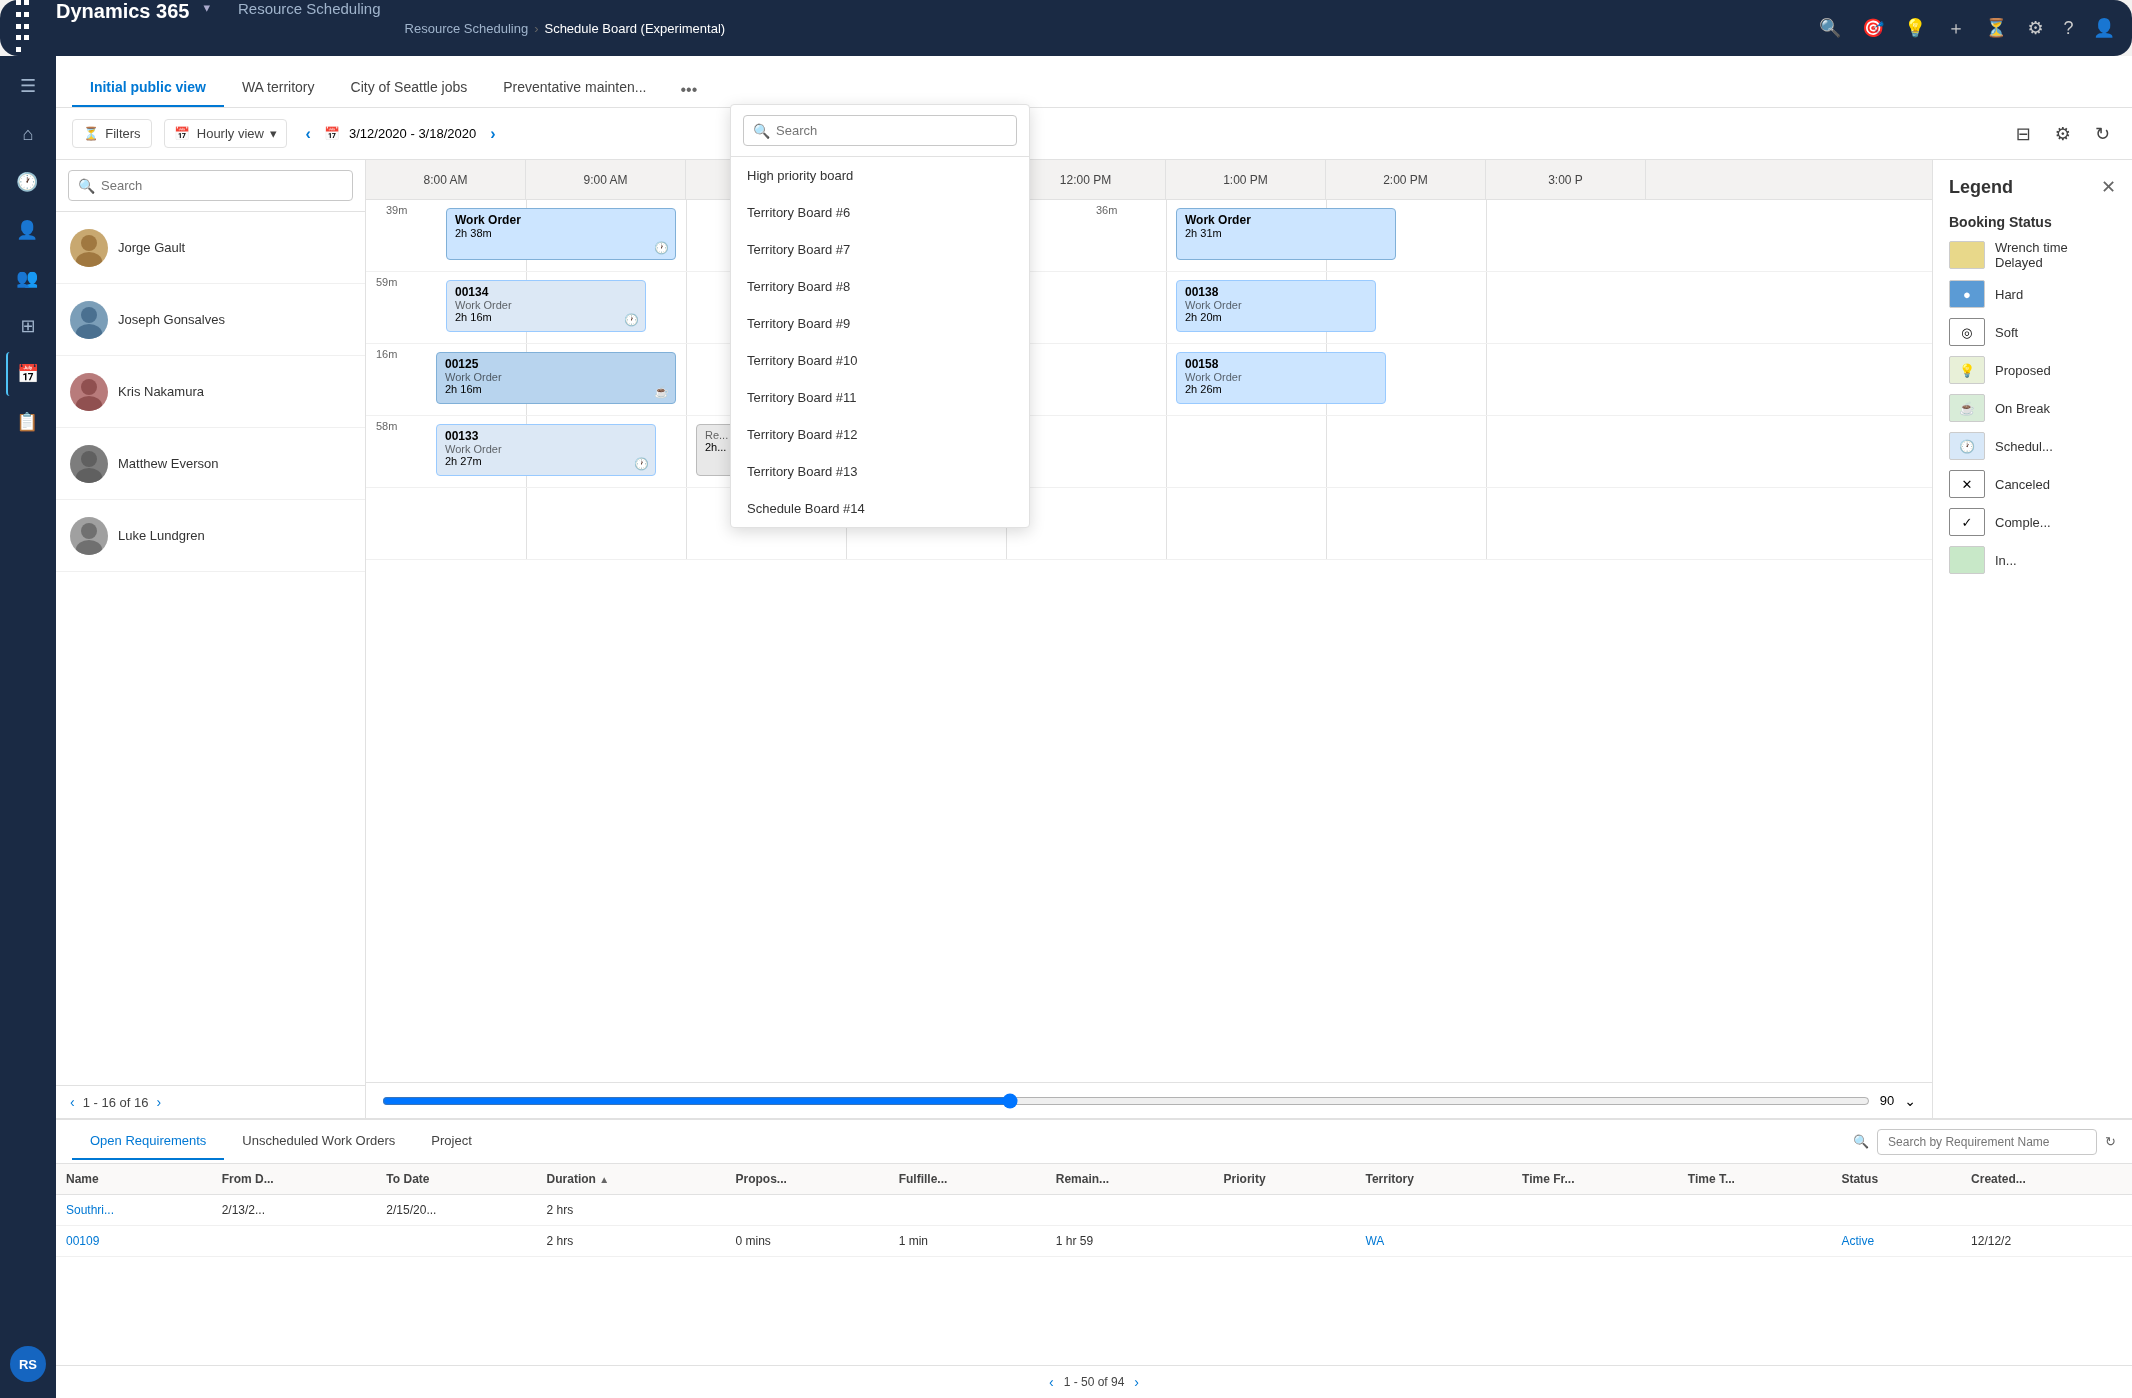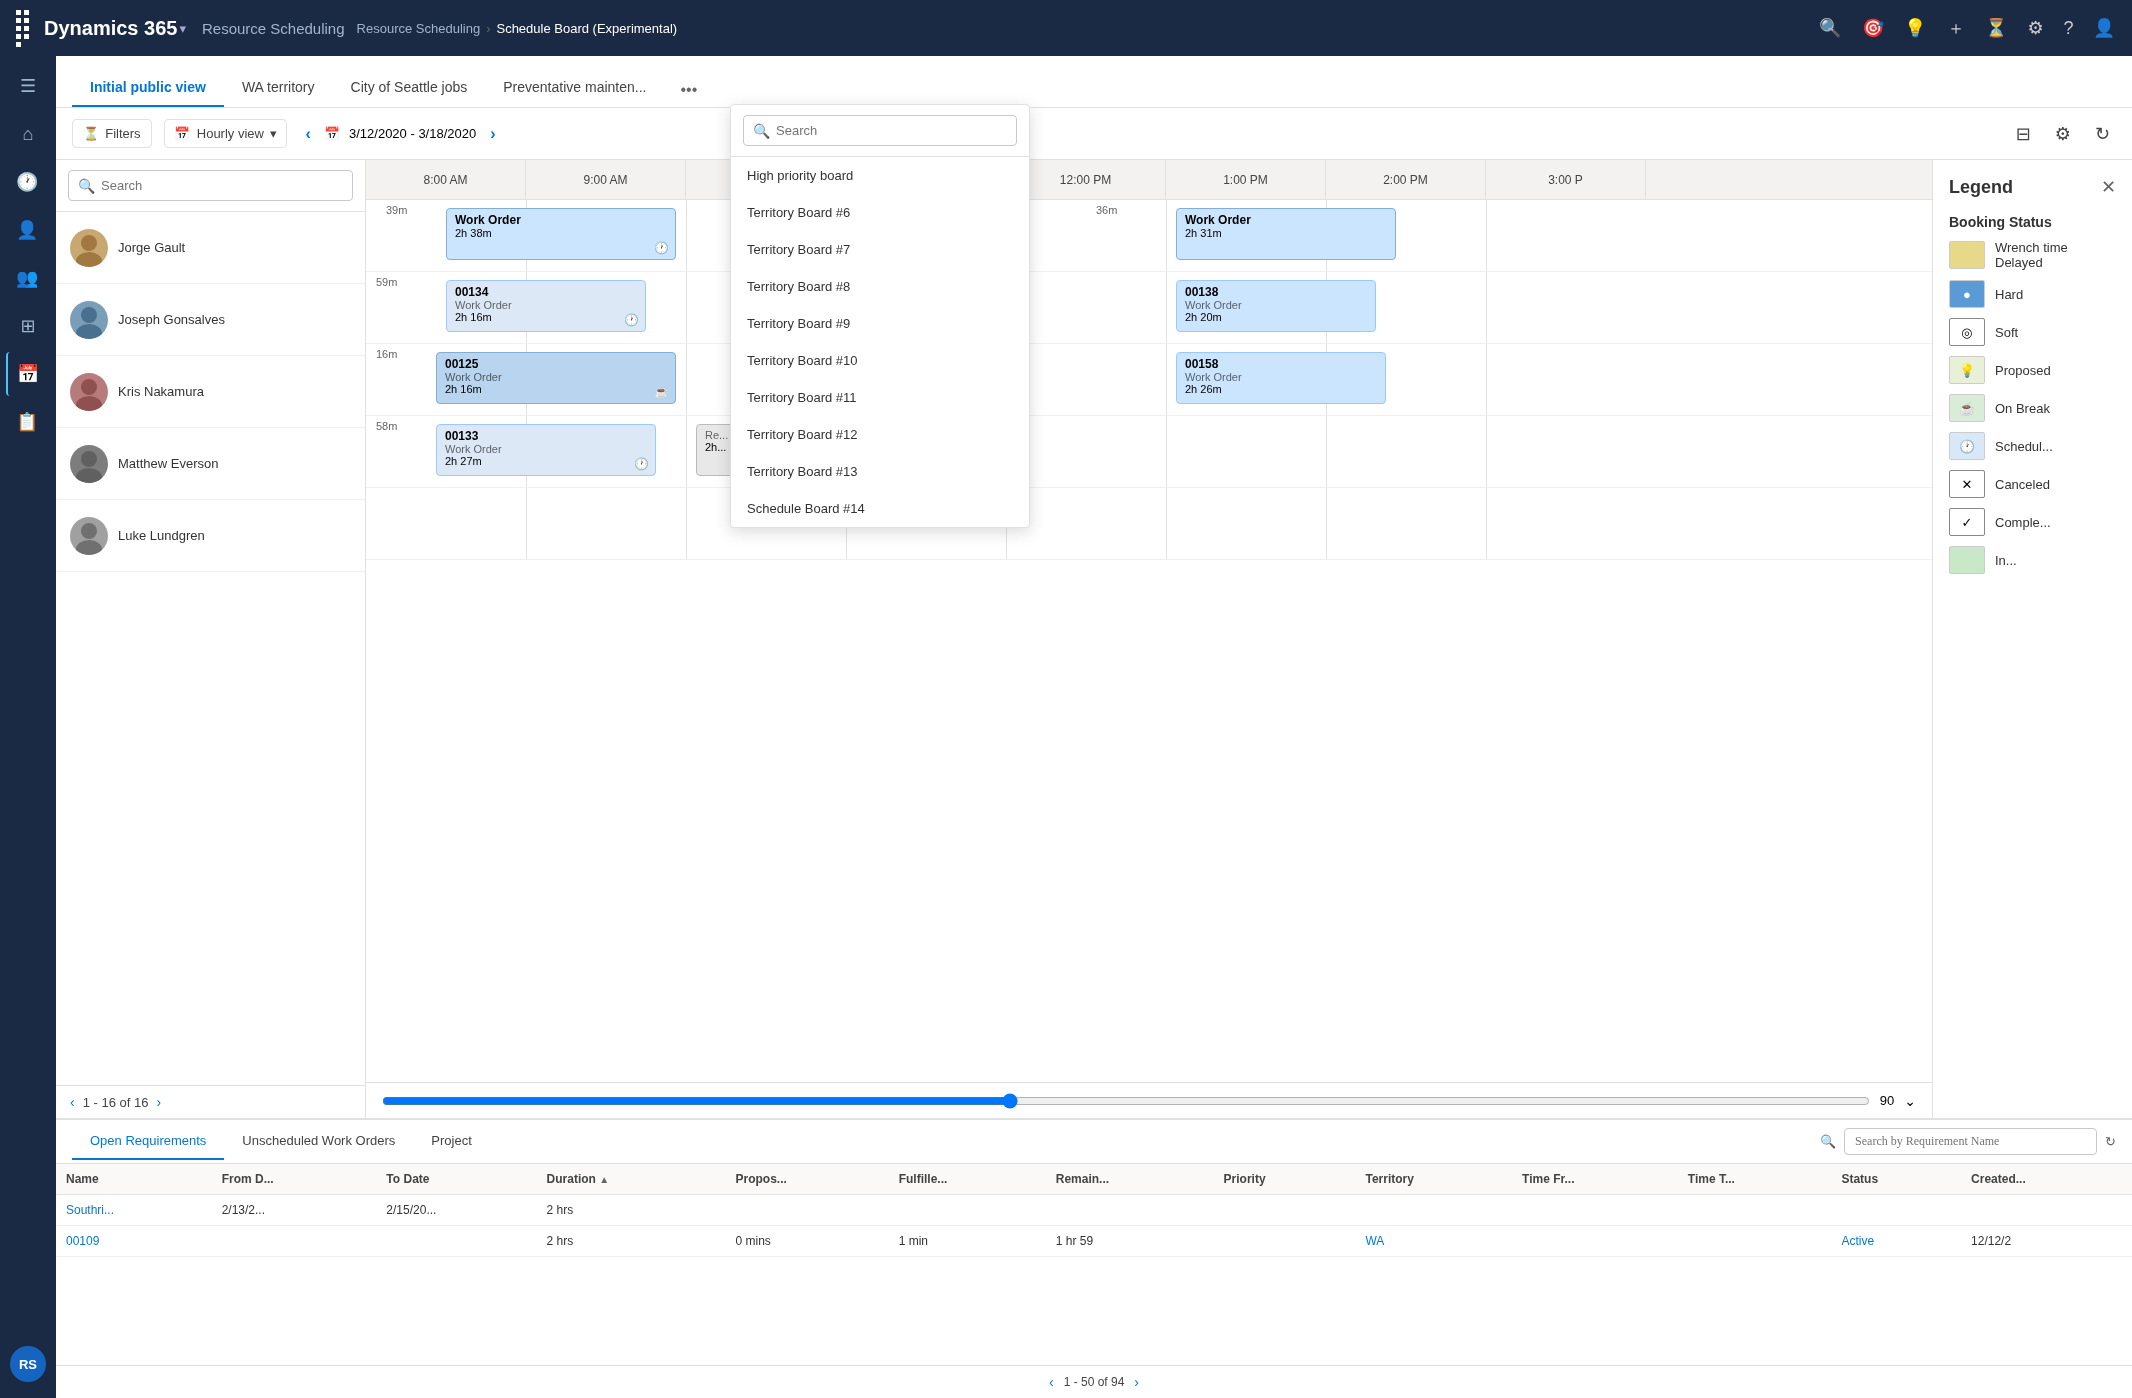--- a/index.html
+++ b/index.html
@@ -4,24 +4,25 @@
   <style>
     * { box-sizing: border-box; margin: 0; padding: 0; }
     body { font-family: 'Segoe UI', Arial, sans-serif; font-size: 13px; background: #f3f2f1; overflow: hidden; width: 2132px; height: 1398px; }
 
     
     .top-nav {
       background: #1a2a44;
       color: #fff;
       height: 56px;
       display: flex;
-      align-items: center;
       padding: 0 16px;
+      gap: 12px;
       position: relative;
       z-index: 100;
+      border-radius: 18px;
     }
     .top-nav .waffle { display: flex; gap: 3px; flex-wrap: wrap; width: 20px; cursor: pointer; }
     .top-nav .waffle span { width: 5px; height: 5px; background: #fff; display: block; }
     .top-nav .brand { font-size: 20px; font-weight: 600; color: #fff; margin-left: 8px; }
     .top-nav .brand-dropdown { color: #aac; margin-left: 2px; }
     .top-nav .nav-title { color: #a0b4cc; font-size: 15px; margin-left: 16px; }
     .top-nav .breadcrumb { display: flex; align-items: center; gap: 6px; color: #a0b4cc; font-size: 13px; margin-left: 12px; }
     .top-nav .breadcrumb .sep { color: #666; }
     .top-nav .breadcrumb .current { color: #fff; }
     .top-nav-right { margin-left: auto; display: flex; align-items: center; gap: 20px; }
@@ -328,22 +329,21 @@
     .bottom-tab.active { color: #0078d4; border-bottom: 2px solid #0078d4; }
     .bottom-search {
       margin-left: auto;
       display: flex; align-items: center; gap: 8px;
     }
     .bottom-search input {
       padding: 5px 10px;
       border: 1px solid #c8c8c8;
       border-radius: 4px;
       font-size: 12px;
-      width: 253px;
-      font-family: Liberation Serif, serif;
+      width: 220px;
     }
     
     .req-table { width: 100%; border-collapse: collapse; font-size: 12px; }
     .req-table th {
       padding: 8px 10px;
       text-align: left;
       color: #444;
       border-bottom: 1px solid #e1e1e1;
       font-weight: 600;
       white-space: nowrap;

